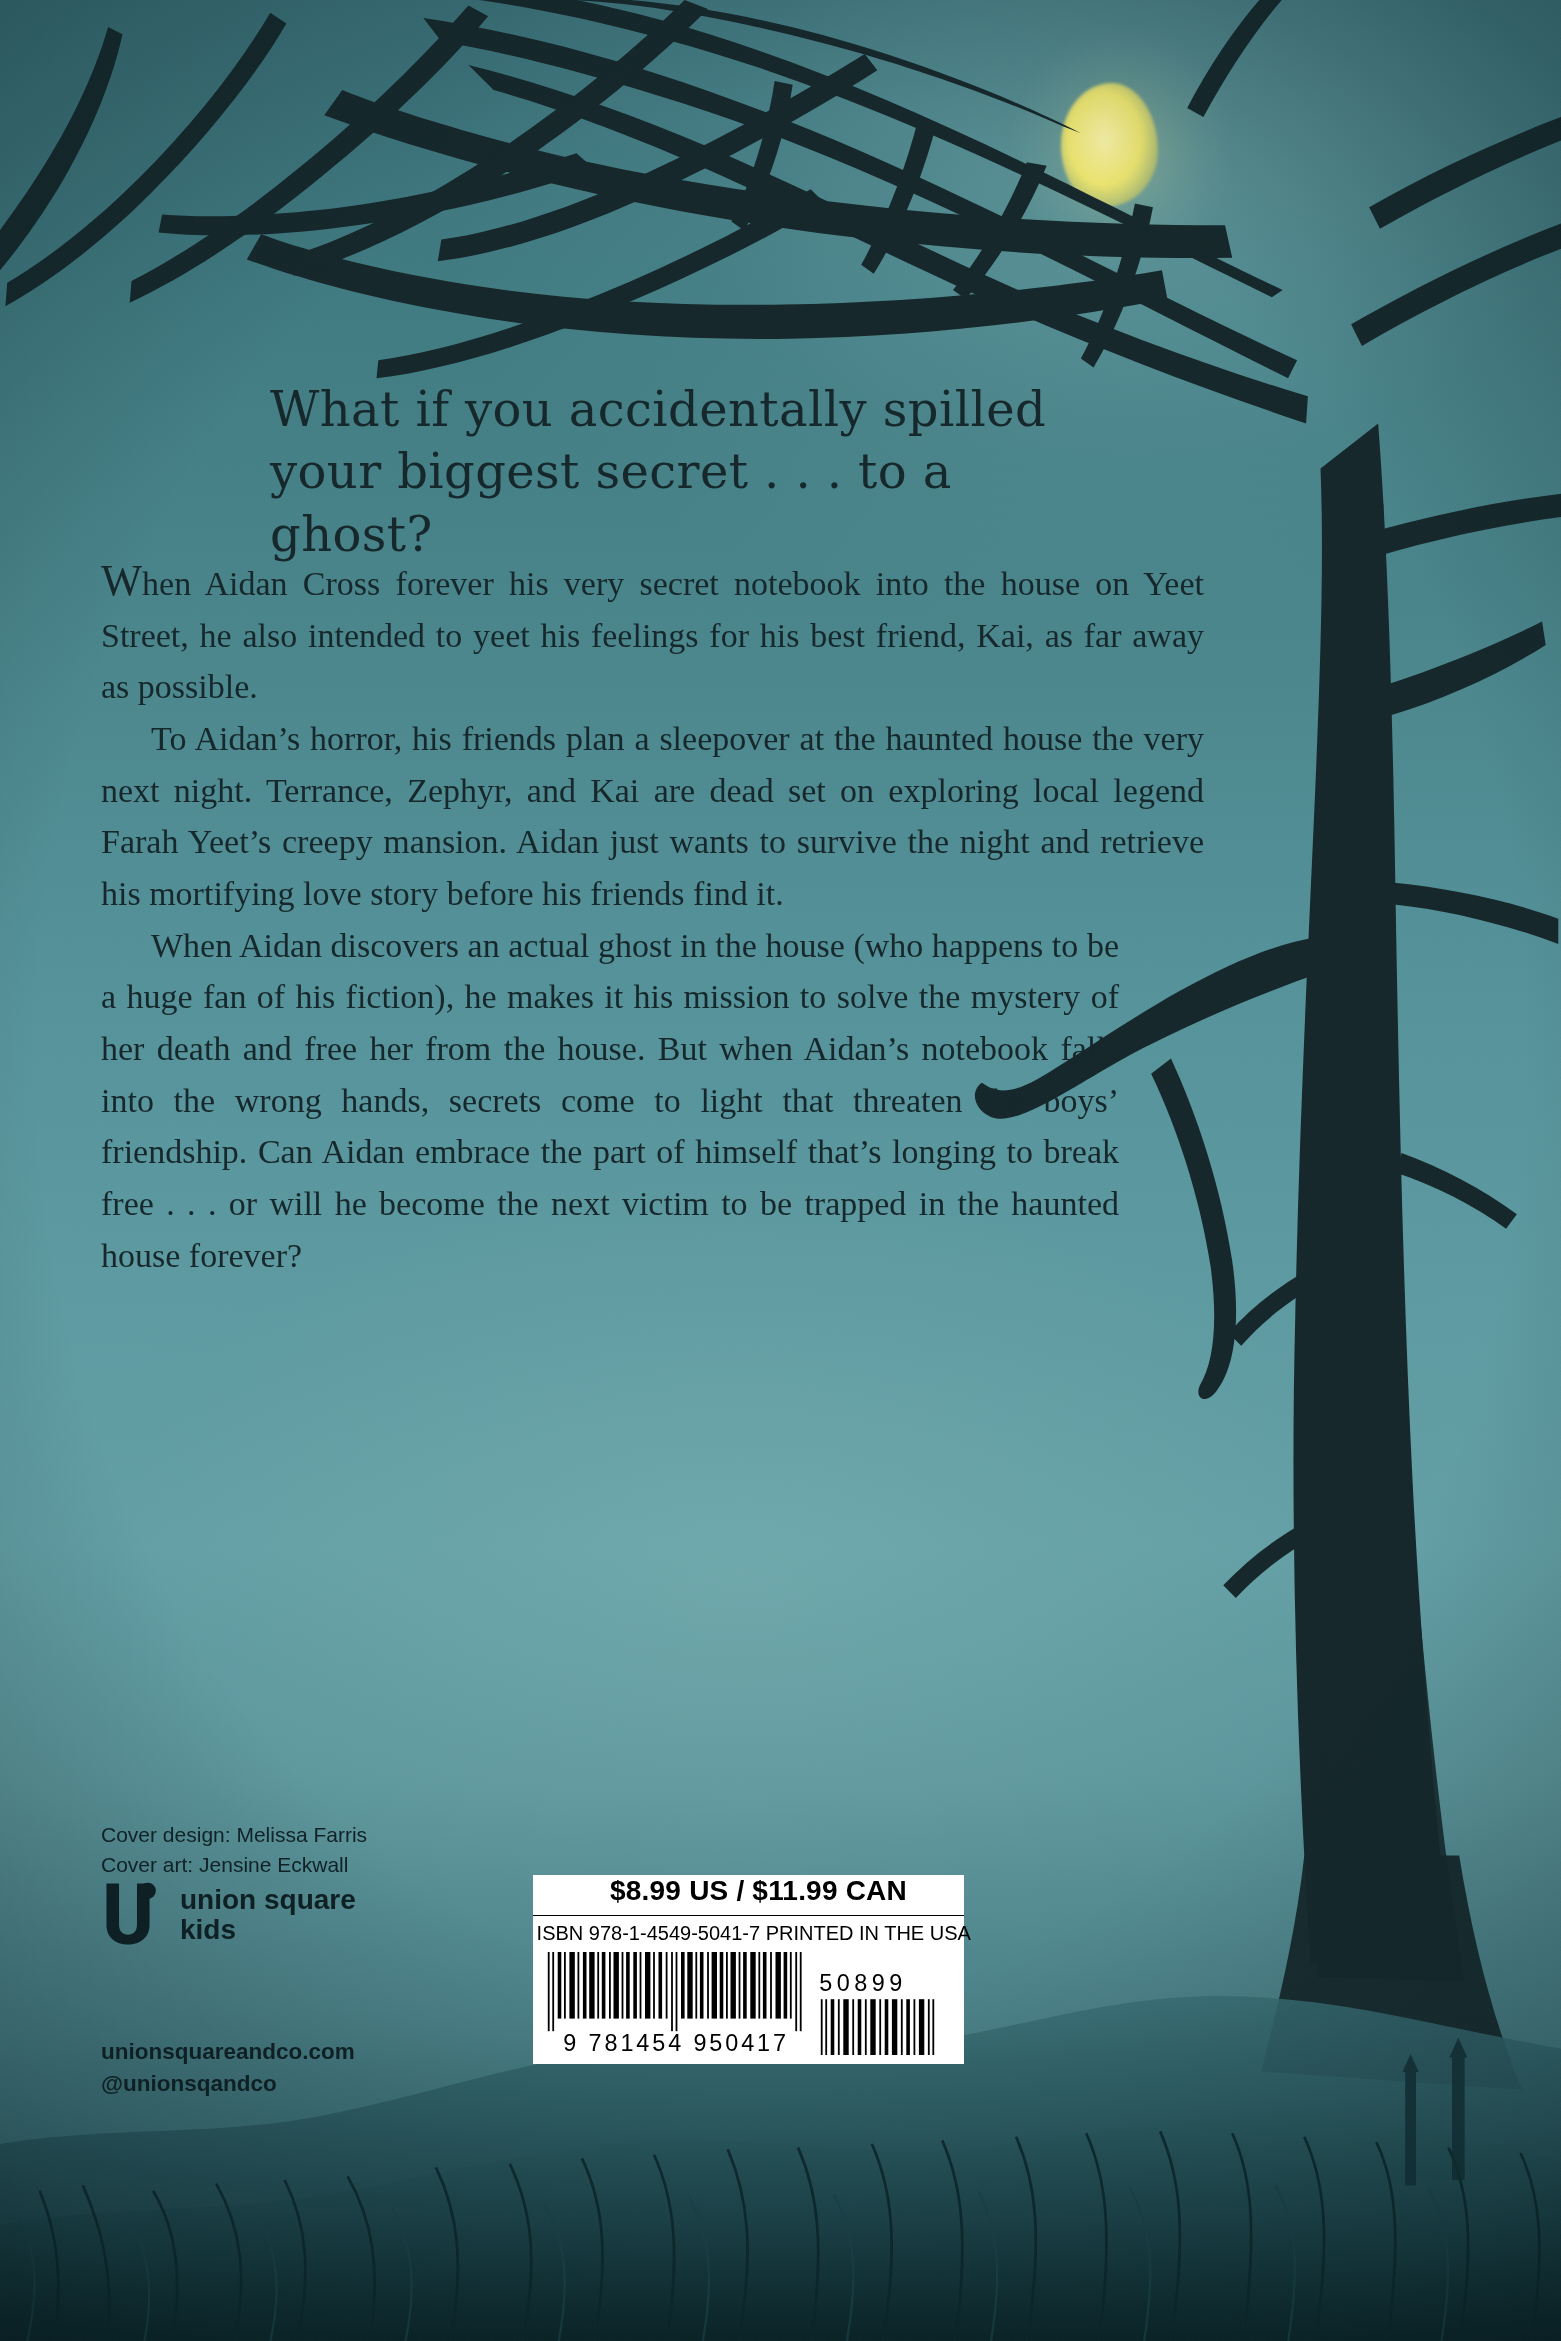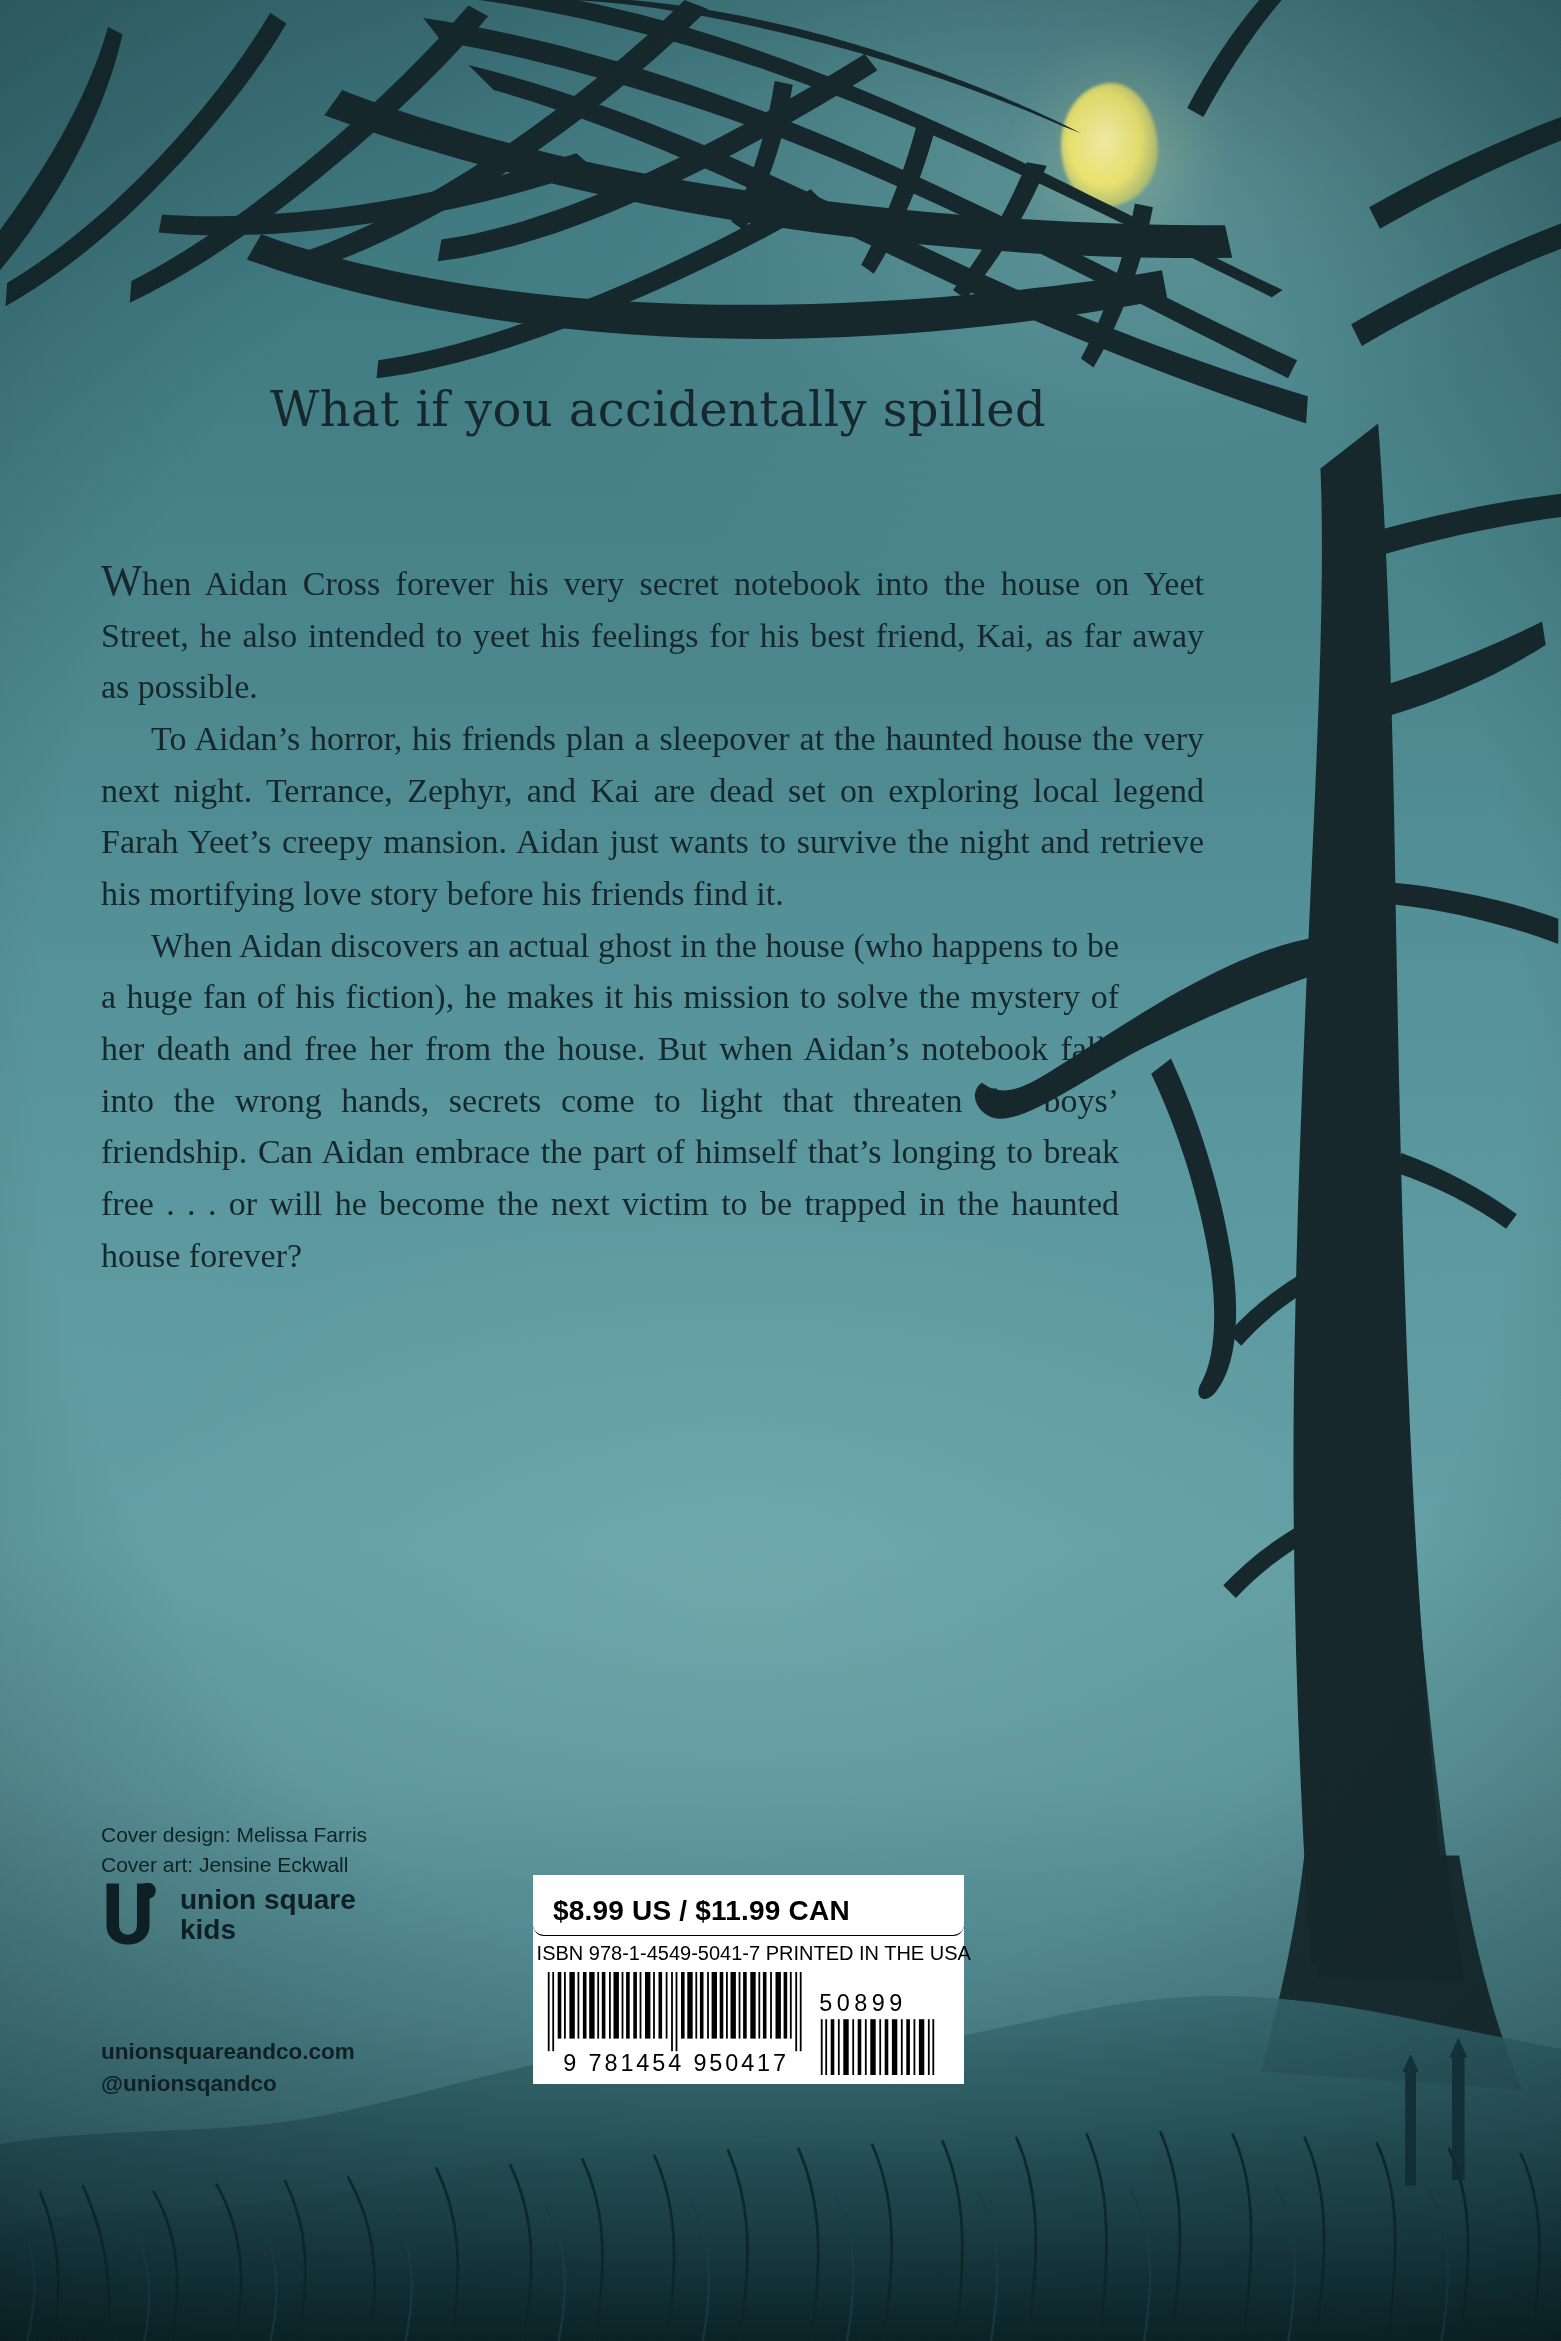--- a/index.html
+++ b/index.html
@@ -173,24 +173,23 @@
     position: absolute;
     left: 533px;
     top: 1875px;
     width: 431px;
     background: #ffffff;
     padding: 0;
     box-sizing: border-box;
   }
   .price-row {
     border-bottom: 1.8px solid #000;
-    padding: 20px 0 8px 0;
-    text-align: left;
+    padding: 0 0 8px 0;
+    text-align: center;
     padding-left: 20px;
-    border-radius: 11px;
   }
   .price-row .price {
     font-family: "Liberation Sans", sans-serif;
     font-weight: bold;
     font-size: 28px;
     color: #000;
     letter-spacing: 0.2px;
   }
   .isbn-row {
     text-align: center;
@@ -387,20 +386,21 @@
       <path d="M1560 216 l12 0 l0 130 l-12 0 z"></path>
       <path d="M1566 200 l9 20 l-18 0 z"></path>
     </g>
   </svg>
 
   <div class="vignette"></div>
   <div class="grain"></div>
 
   <div class="tagline">
     <span>What if you accidentally spilled</span>
+    <span class="l2">your biggest secret . . . to a ghost?</span>
   </div>
 
   <div class="blurb">
     <p class="drop">When Aidan Cross forever his very secret notebook into the house on Yeet Street, he also intended to yeet his feelings for his best friend, Kai, as far away as possible.</p>
     <p>To Aidan’s horror, his friends plan a sleepover at the haunted house the very next night. Terrance, Zephyr, and Kai are dead set on exploring local legend Farah Yeet’s creepy mansion. Aidan just wants to survive the night and retrieve his mortifying love story before his friends find it.</p>
     <p class="narrow">When Aidan discovers an actual ghost in the house (who happens to be a huge fan of his fiction), he makes it his mission to solve the mystery of her death and free her from the house. But when Aidan’s notebook falls into the wrong hands, secrets come to light that threaten the boys’ friendship. Can Aidan embrace the part of himself that’s longing to break free . . . or will he become the next victim to be trapped in the haunted house forever?</p>
   </div>
 
   <div class="credits">
     <div>Cover design: Melissa Farris</div>

